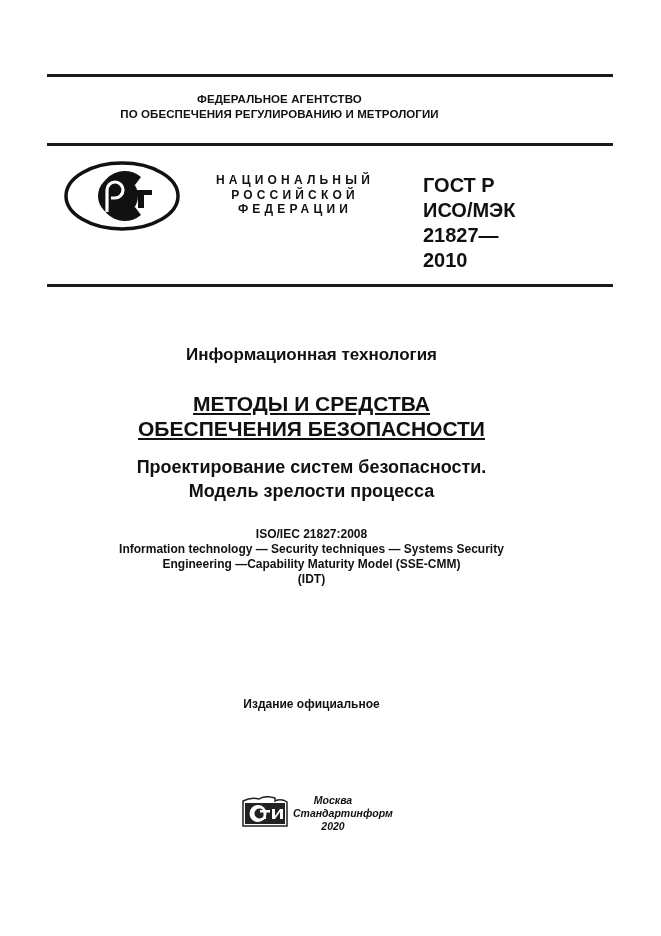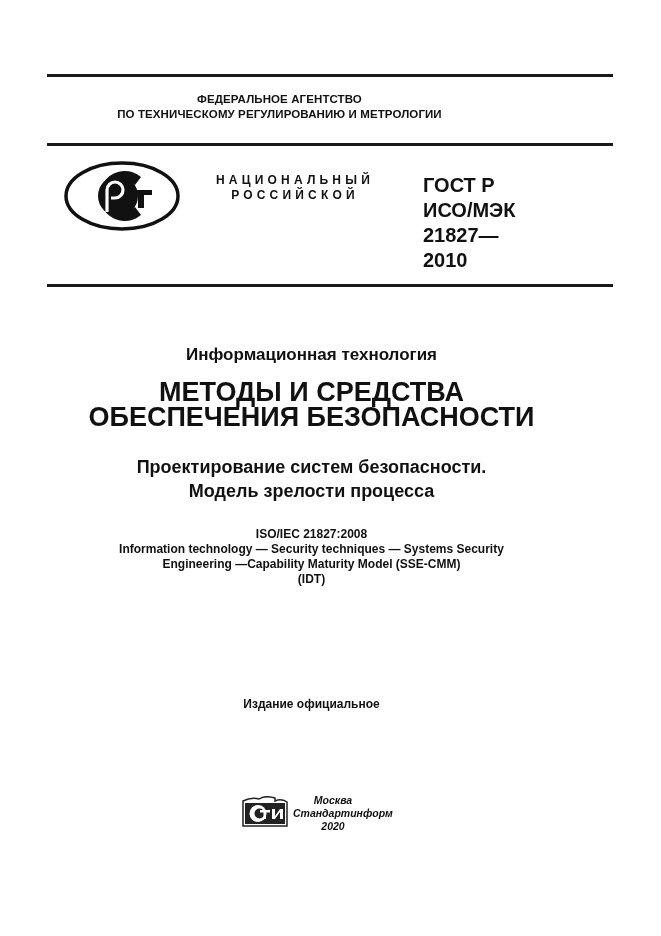--- a/index.html
+++ b/index.html
@@ -16,57 +16,58 @@
   .national {
     position:absolute; left:186px; top:173px; width:218px; text-align:center;
     font-weight:bold; font-size:12px; line-height:14.5px; letter-spacing:4.2px;
   }
   .number {
     position:absolute; left:423px; top:173px;
     font-weight:bold; font-size:20px; line-height:25px;
   }
   .center { position:absolute; left:0; width:623px; text-align:center; font-weight:bold; }
   .subject { top:344px; font-size:17px; line-height:22px; }
-  .main-title { top:380px; font-size:27px; line-height:25px; }
+  .main-title { top:391px; font-size:21px; line-height:25px;text-decoration:underline; }
   .sub-title { top:455px; font-size:18px; line-height:24px; }
   .intl { top:527px; font-size:12px; line-height:15px; }
   .edition { top:698px; font-size:12px; line-height:13px; }
   .pub-logo { position:absolute; left:241px; top:796px; width:50px; height:32px; }
   .publisher {
     position:absolute; left:293px; top:794px; width:80px; text-align:center;
     font-weight:bold; font-size:10.5px; line-height:13px;font-style:italic;
   }
 </style>
 </head>
 <body>
 
 <div class="rule" style="top:74px;"></div>
 
 <div class="agency">
   <div>ФЕДЕРАЛЬНОЕ АГЕНТСТВО</div>
-  <div>ПО ТЕХНИЧЕСКОМУ РЕГУЛИРОВАНИЮ И МЕТРОЛОГИИ</div>
+  <div>ПО ОБЕСПЕЧЕНИЯ РЕГУЛИРОВАНИЮ И МЕТРОЛОГИИ</div>
 </div>
 
 <div class="rule" style="top:143px;"></div>
 
 <svg class="gost-logo" viewBox="0 0 118 72">
   <ellipse cx="59" cy="36" rx="56" ry="33" fill="#fff" stroke="#111" stroke-width="3.5"></ellipse>
 
   <path d="M78 17 A25 25 0 1 0 78 55 L72 47 A15 15 0 1 1 72 25 Z" fill="#111"></path>
   <circle cx="55" cy="36" r="20" fill="#111"></circle>
 
   <path d="M44 52 L44 30 A8 8 0 1 1 52 38 L48 38" fill="none" stroke="#fff" stroke-width="3.2"></path>
 
   <rect x="67" y="30" width="22" height="5" fill="#111"></rect>
   <rect x="75" y="30" width="6" height="18" fill="#111"></rect>
 </svg>
 
 <div class="national">
   <div>НАЦИОНАЛЬНЫЙ</div>
   <div>РОССИЙСКОЙ</div>
+  <div>ФЕДЕРАЦИИ</div>
 </div>
 
 <div class="number">
   <div>ГОСТ Р</div>
   <div>ИСО/МЭК</div>
   <div>21827—</div>
   <div>2010</div>
 </div>
 
 <div class="rule" style="top:284px;"></div>

